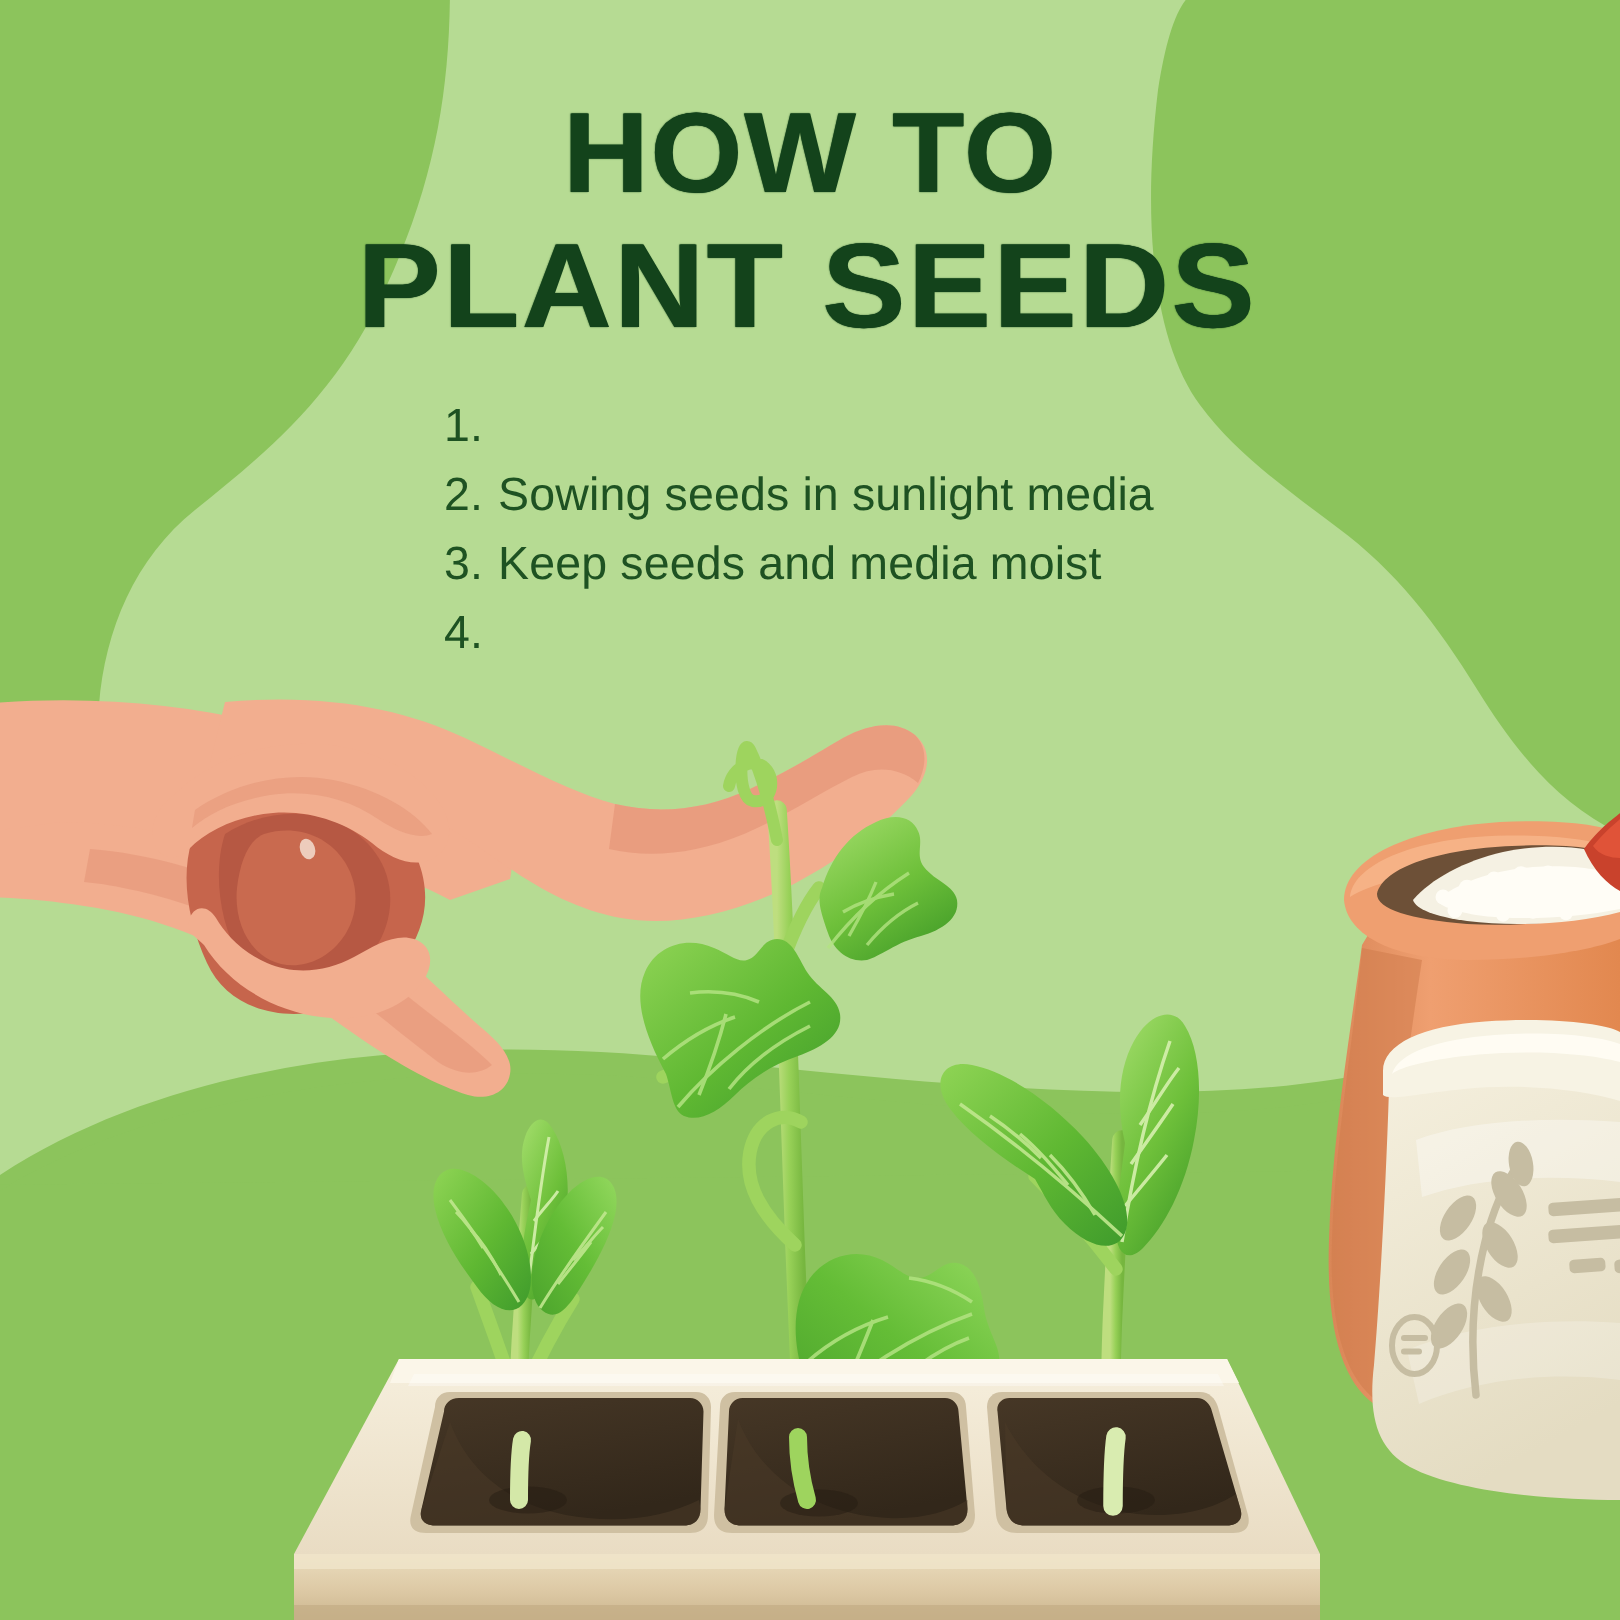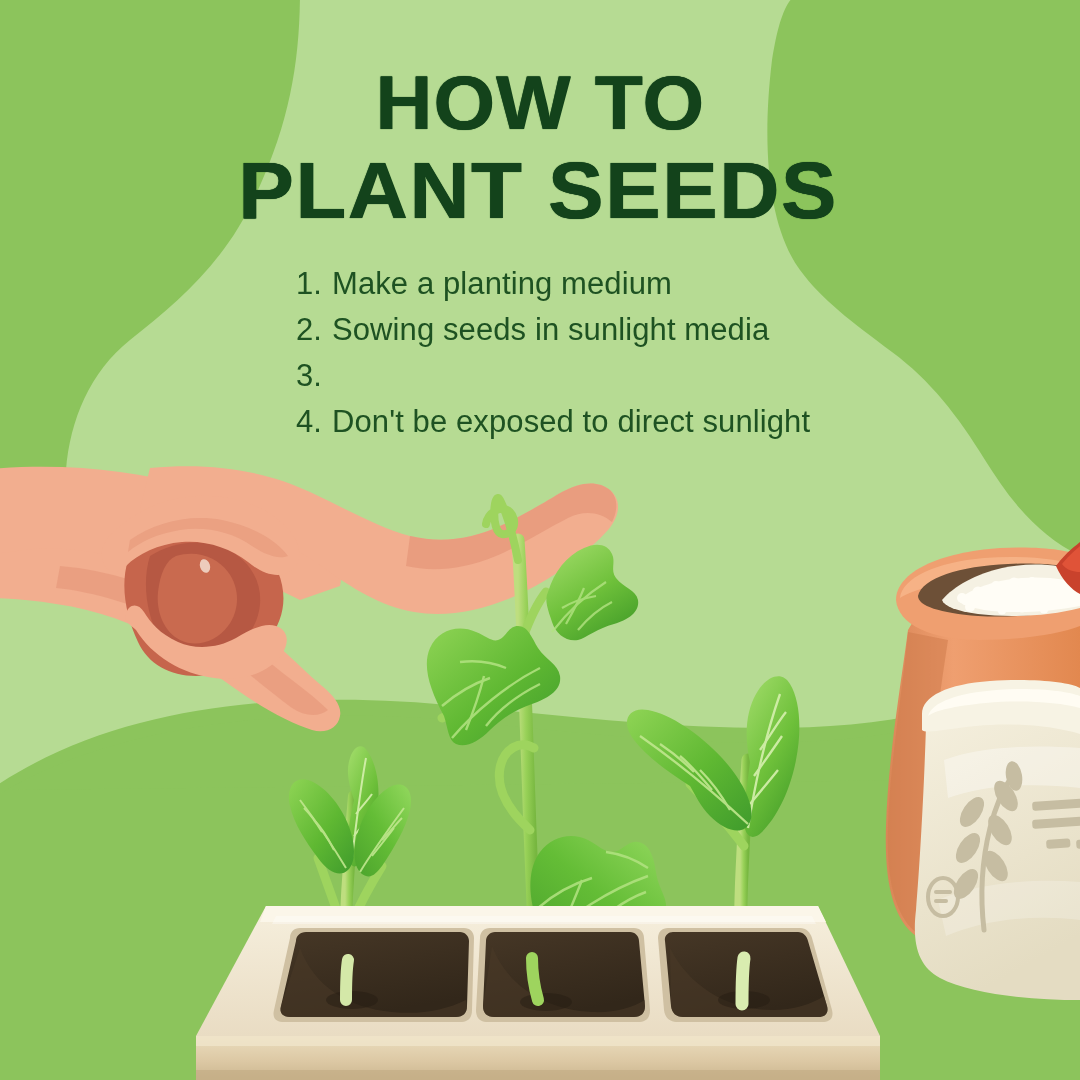--- a/index.html
+++ b/index.html
@@ -160,32 +160,31 @@
 
   <div class="text-wrap">
     <div class="title-block">
       <span class="title-line l1">HOW TO</span>
       <span class="title-line l2">PLANT SEEDS</span>
     </div>
 
     <div class="steps">
       <div class="step-row">
         <span class="step-num">1.</span>
-        <span class="step-text">Make a planting medium</span>
       </div>
       <div class="step-row">
         <span class="step-num">2.</span>
         <span class="step-text">Sowing seeds in sunlight media</span>
       </div>
       <div class="step-row">
         <span class="step-num">3.</span>
+        <span class="step-text">Keep seeds and media moist</span>
       </div>
       <div class="step-row">
         <span class="step-num">4.</span>
-        <span class="step-text">Don't be exposed to direct sunlight</span>
       </div>
     </div>
   </div>
 
   <svg class="layer" width="1080" height="1080" viewBox="0 0 1080 1080" style="z-index:20">
 
     <g>
 
       <path d="M-20,470
                C60,462 130,470 190,486

